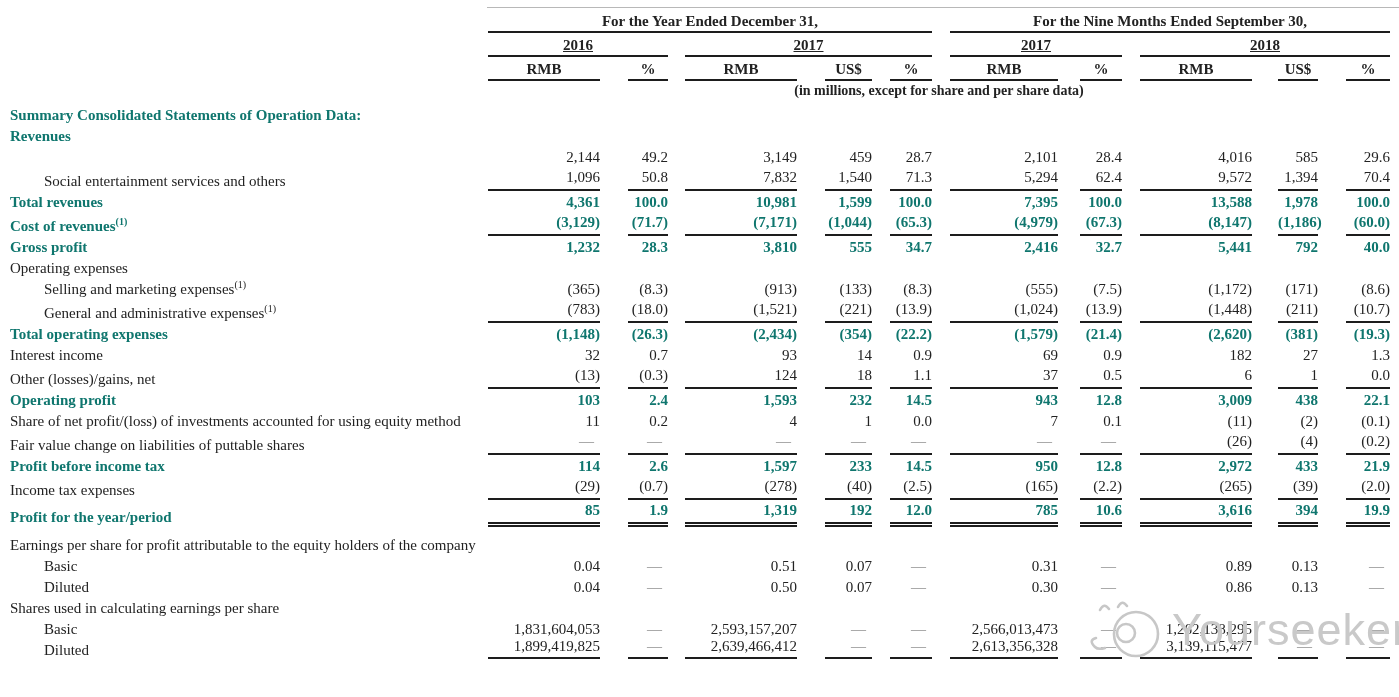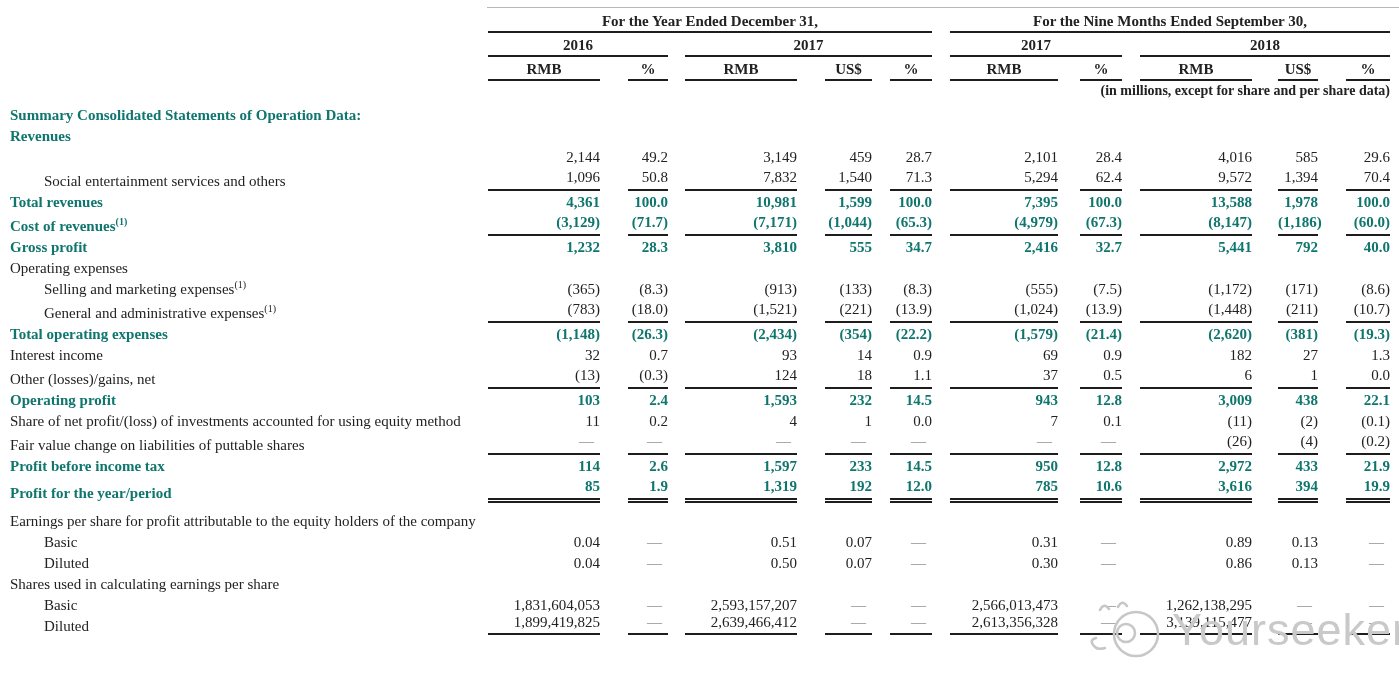--- a/index.html
+++ b/index.html
@@ -18,30 +18,30 @@
     display:grid;
     grid-template-columns:488px 112px 28px 40px 17px 112px 28px 47px 18px 42px 18px 108px 22px 42px 18px 112px 26px 40px 28px 44px;
     align-items:end;
   }
 
   
   .hdr { padding-top:13px; }
   .hcell { text-align:center; font-weight:bold; border-bottom:2px solid #1d1d1d; padding-bottom:1px; line-height:17px; }
   .span-y  { grid-column:2 / 11; }
   .span-9m { grid-column:12 / 21; }
-  .hyears { margin-top:4px; }
+  .hyears { margin-top:4px;text-decoration:underline; }
   .y16 { grid-column:2 / 5; }
   .y17 { grid-column:6 / 11; }
   .n17 { grid-column:12 / 15; }
   .n18 { grid-column:16 / 21; }
   .hcols { margin-top:4px; }
   .hc0{grid-column:2}.hc1{grid-column:4}.hc2{grid-column:6}.hc3{grid-column:8}.hc4{grid-column:10}
   .hc5{grid-column:12}.hc6{grid-column:14}.hc7{grid-column:16}.hc8{grid-column:18}.hc9{grid-column:20}
   .hnote { margin-top:2px; }
-  .note { grid-column:2 / 21; text-align:right; font-weight:bold; font-size:14px; line-height:16px; }
+  .note { grid-column:2 / 21; text-align:center; font-weight:bold; font-size:14px; line-height:16px; }
 
   
   #rows { margin-top:5px; }
   .trow { min-height:20px; line-height:19px; padding:1px 0 0 0; }
   .trow.bold { font-weight:bold; color:#0f766e; }
   .trow.gap { margin-top:7px; }
   .trow.compact { min-height:18px; line-height:16.5px; }
   .lbl { grid-column:1; padding-left:28px; text-indent:-18px; }
   .lbl.ind { padding-left:44px; text-indent:0; }
   sup { font-size:10px; line-height:0; }
@@ -275,20 +275,33 @@
         <div class="cell c1">2.6</div>
         <div class="cell c2">1,597</div>
         <div class="cell c3">233</div>
         <div class="cell c4">14.5</div>
         <div class="cell c5">950</div>
         <div class="cell c6">12.8</div>
         <div class="cell c7">2,972</div>
         <div class="cell c8">433</div>
         <div class="cell c9">21.9</div>
       </div>
+      <div class="grid trow rule">
+        <div class="lbl">Income tax expenses</div>
+        <div class="cell c0">(29)</div>
+        <div class="cell c1">(0.7)</div>
+        <div class="cell c2">(278)</div>
+        <div class="cell c3">(40)</div>
+        <div class="cell c4">(2.5)</div>
+        <div class="cell c5">(165)</div>
+        <div class="cell c6">(2.2)</div>
+        <div class="cell c7">(265)</div>
+        <div class="cell c8">(39)</div>
+        <div class="cell c9">(2.0)</div>
+      </div>
       <div class="grid trow bold rule2">
         <div class="lbl">Profit for the year/period</div>
         <div class="cell c0">85</div>
         <div class="cell c1">1.9</div>
         <div class="cell c2">1,319</div>
         <div class="cell c3">192</div>
         <div class="cell c4">12.0</div>
         <div class="cell c5">785</div>
         <div class="cell c6">10.6</div>
         <div class="cell c7">3,616</div>

